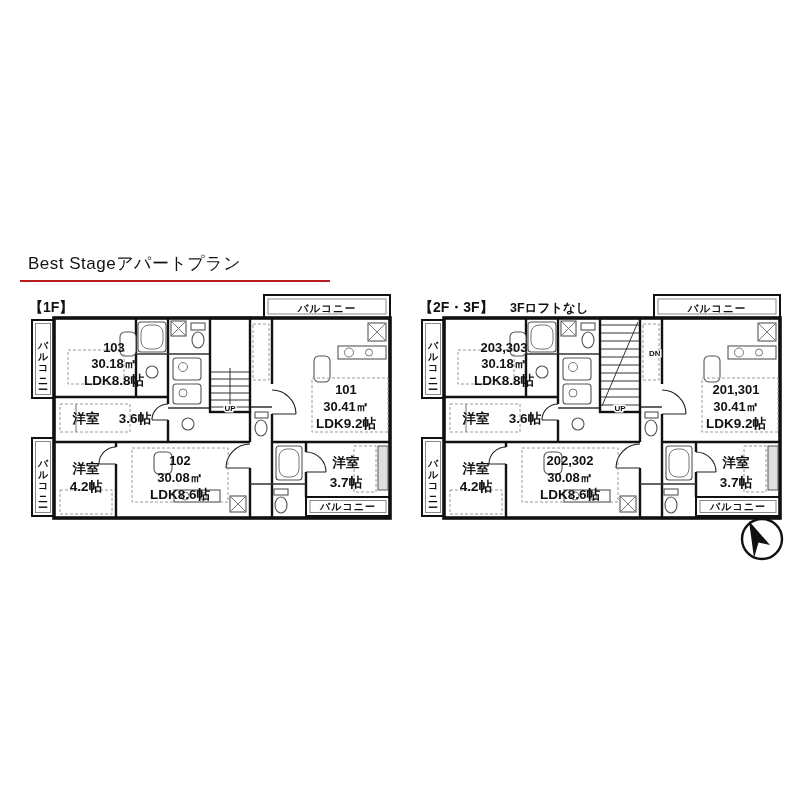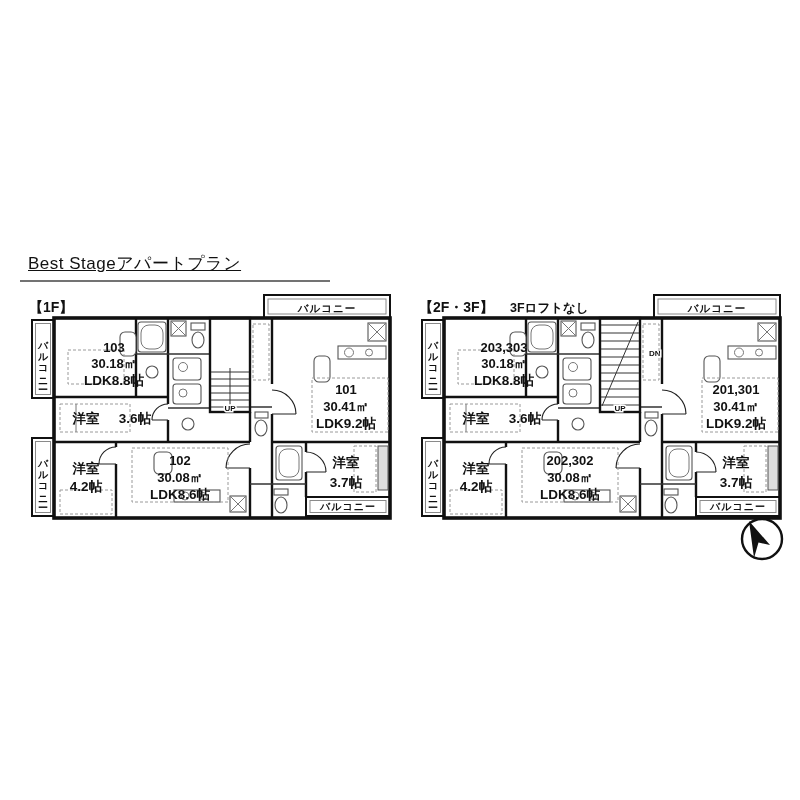--- a/index.html
+++ b/index.html
@@ -3,21 +3,21 @@
 <meta charset="utf-8">
 <style>
   html,body{margin:0;padding:0;}
   body{
     width:800px;height:800px;position:relative;background:#ffffff;
     font-family:"Liberation Sans","DejaVu Sans",sans-serif;color:#111;
     overflow:hidden;
   }
   .title-wrap{
     position:absolute;left:20px;top:252px;width:302px;
-    border-bottom:2px solid #737373;padding:0 0 5px 8px;text-decoration:underline;
+    border-bottom:2px solid #b91c1c;padding:0 0 5px 8px;
   }
   .title{font-size:17px;letter-spacing:0.5px;color:#111;}
   svg{position:absolute;}
   svg text{fill:#111;font-family:"Liberation Sans","DejaVu Sans",sans-serif;}
   .hdr{font-size:14px;font-weight:bold;}
   .subhdr{font-size:12.5px;font-weight:bold;}
   .bal{font-size:10.5px;font-weight:bold;text-anchor:middle;letter-spacing:1px;}
   .vbal{font-size:10px;font-weight:bold;text-anchor:middle;letter-spacing:1px;
         writing-mode:vertical-rl;text-orientation:upright;}
   .unum{font-size:13px;font-weight:bold;text-anchor:middle;}

